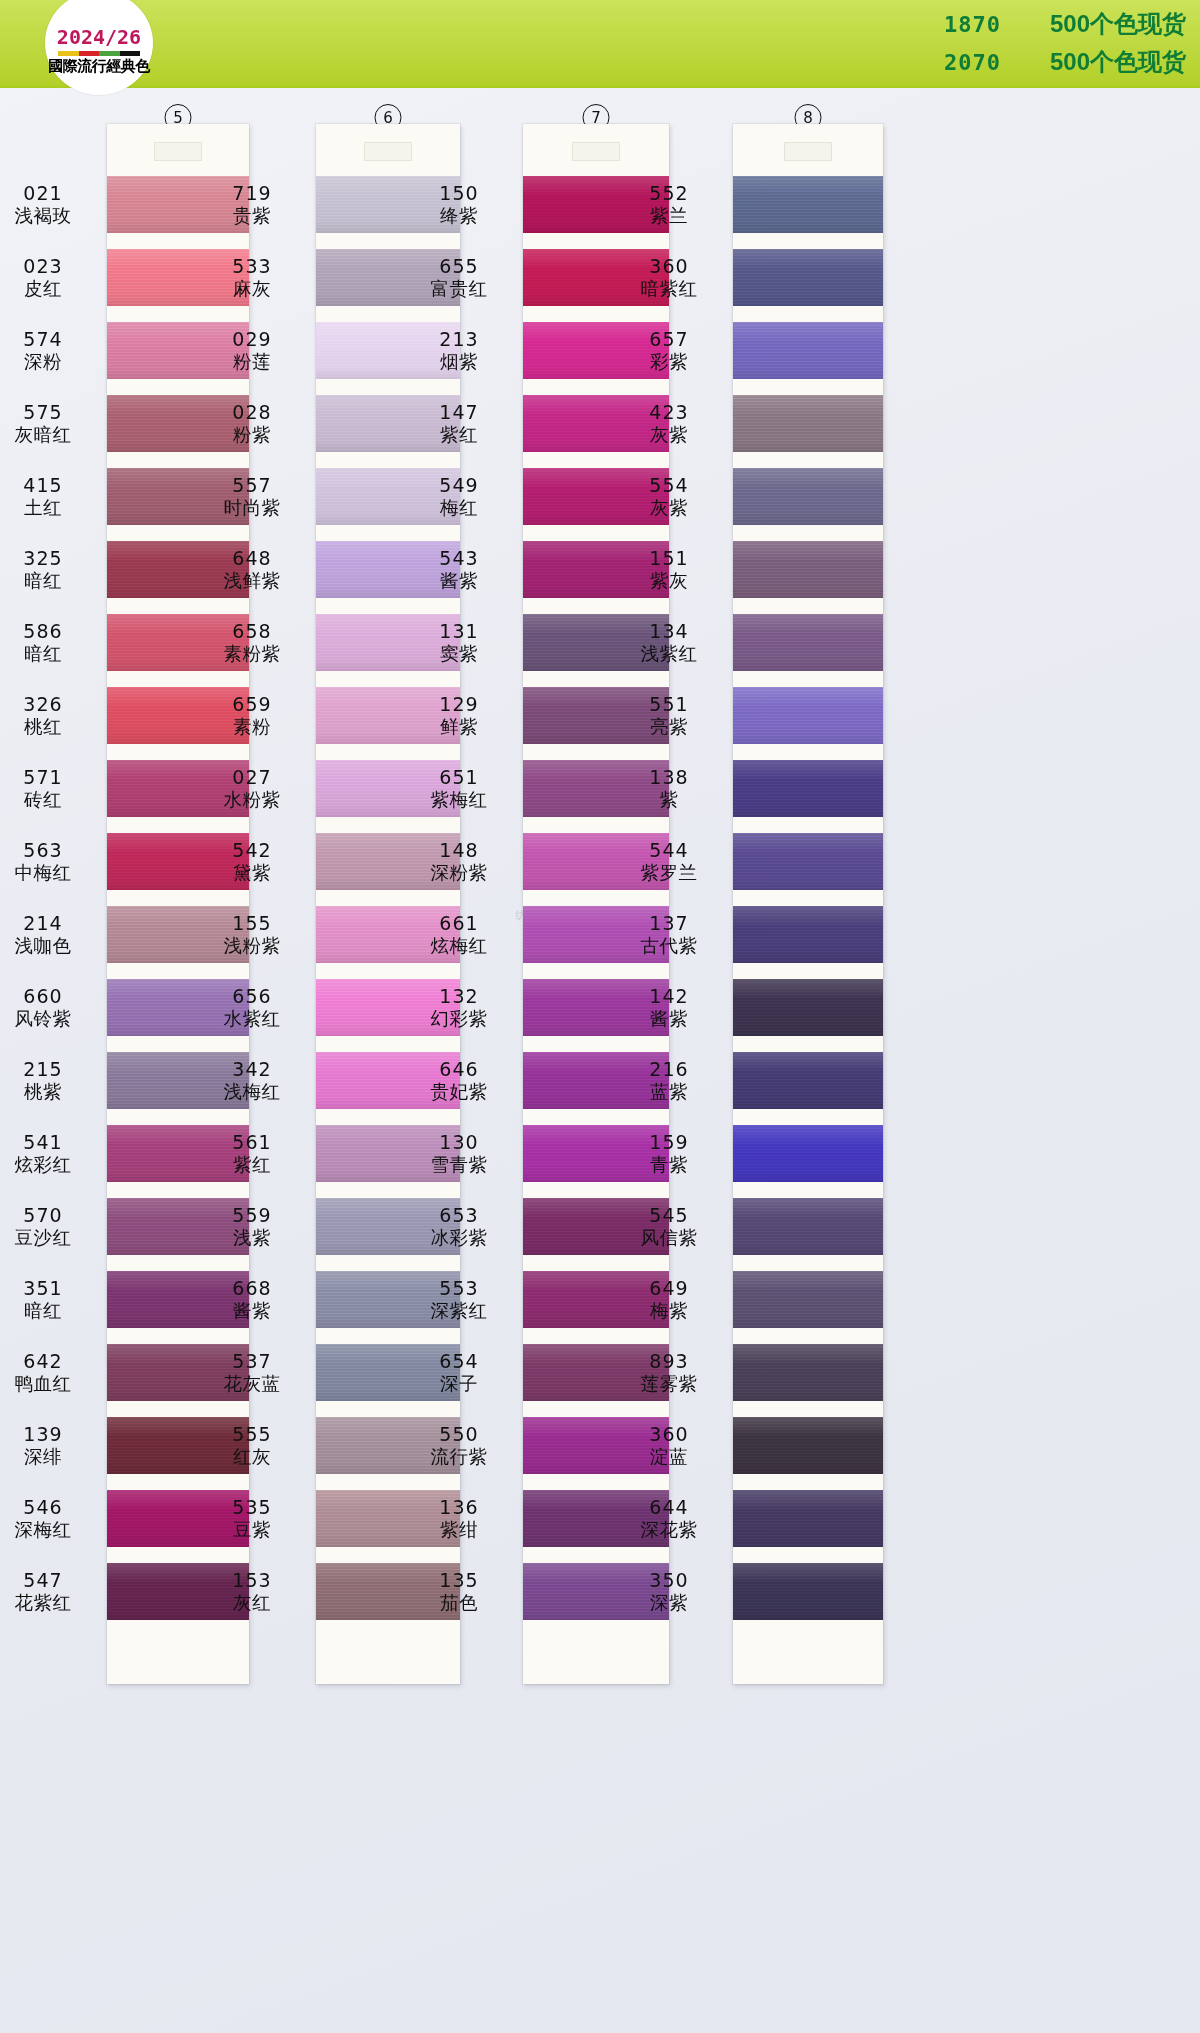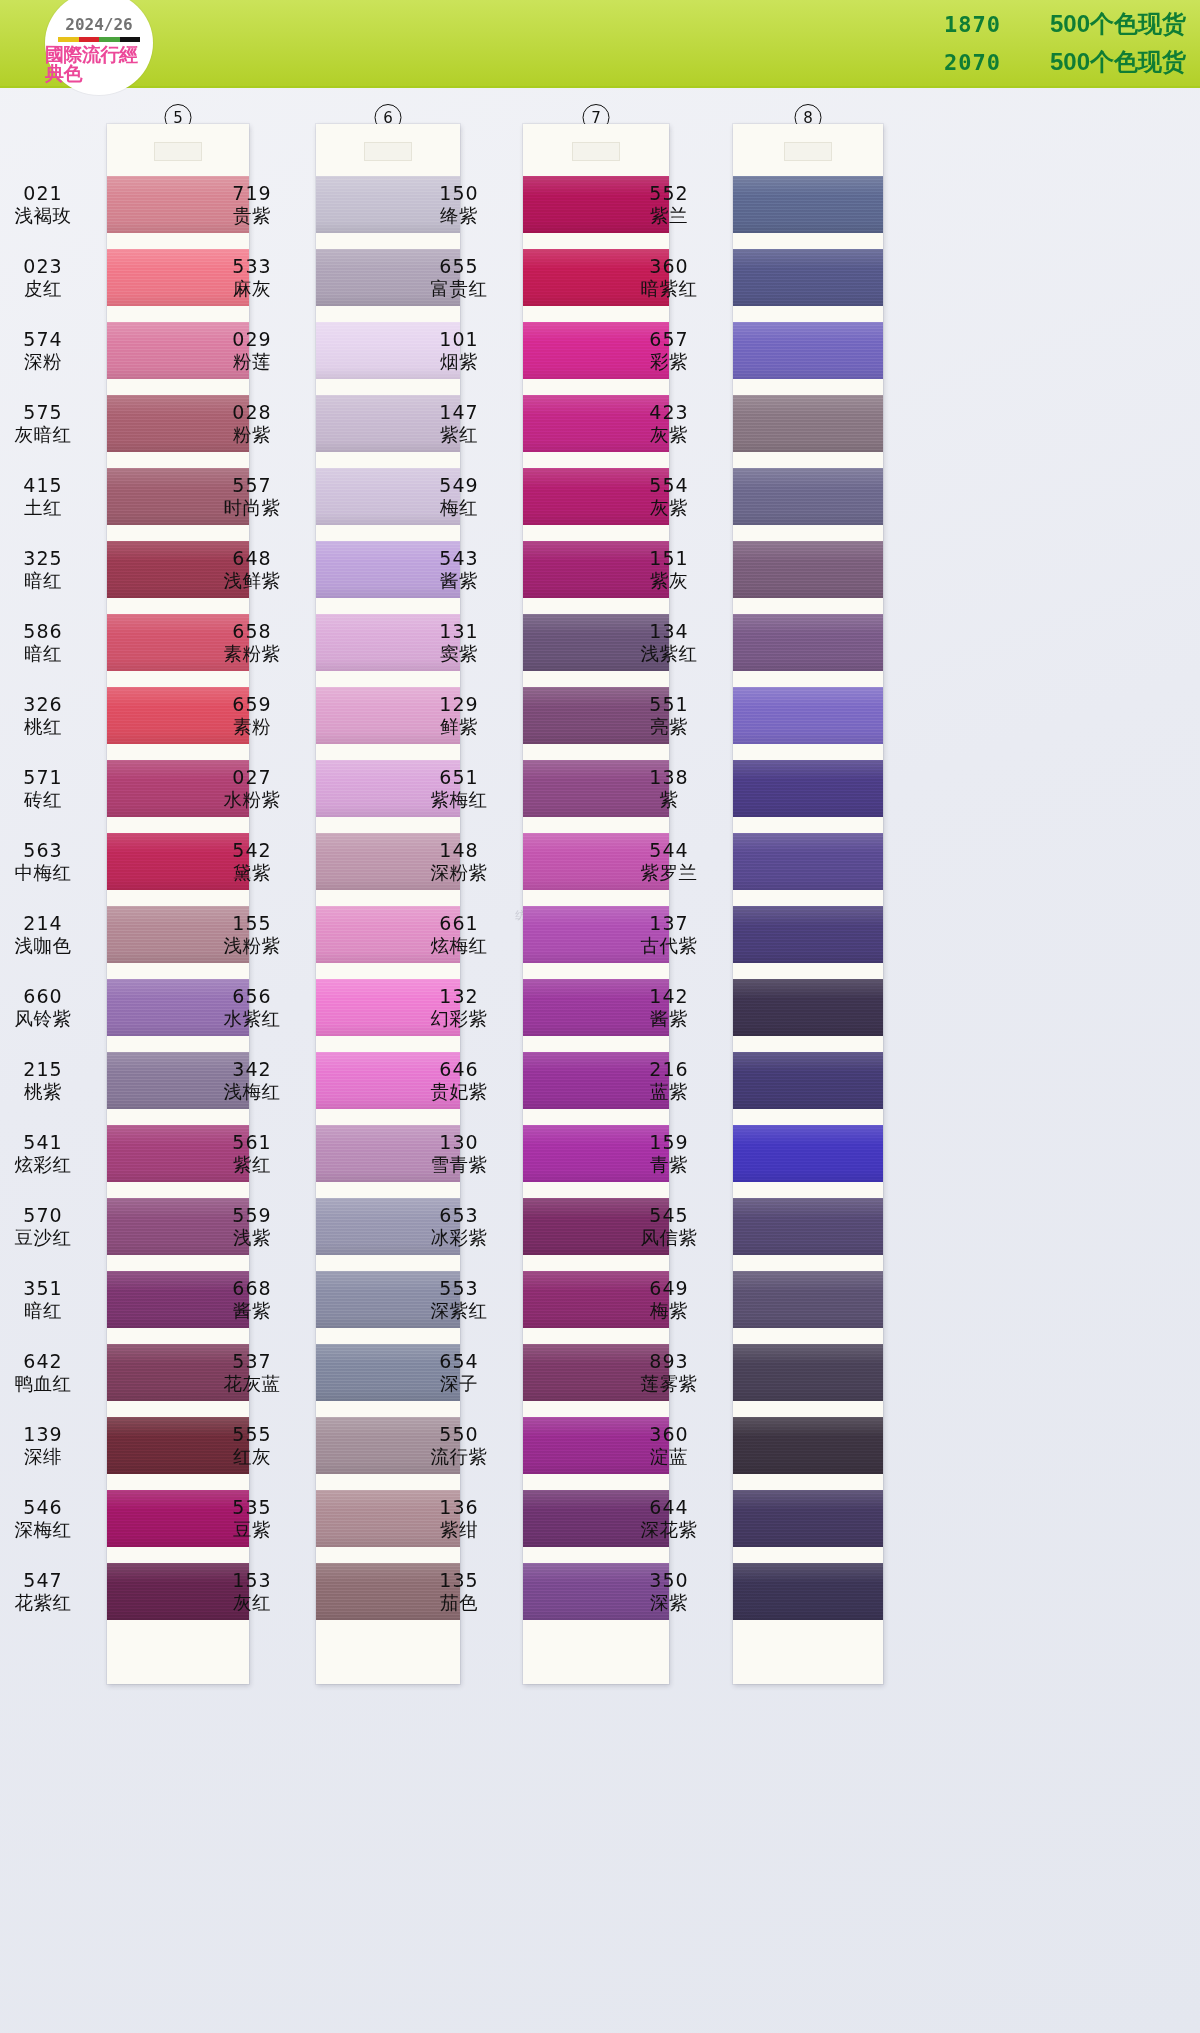--- a/index.html
+++ b/index.html
@@ -24,27 +24,27 @@
   .badge {
     position: absolute; left: 45px; top: -9px;
     width: 108px; height: 104px; border-radius: 50%;
     background: #ffffff;
     display: flex; flex-direction: column;
     align-items: center; justify-content: center;
     box-shadow: 0 0 0 1px rgba(0,0,0,.04);
   }
   .badge-year {
     font-family: "DejaVu Sans Mono", monospace;
-    font-size: 16px; font-weight: bold; letter-spacing: 0px;
-    color: #737373; line-height: 1; margin-top: 14px;
+    font-size: 20px; font-weight: bold; letter-spacing: 0px;
+    color: #be185d; line-height: 1; margin-top: 14px;
   }
   .badge-bars { display: flex; width: 82px; height: 5px; margin: 4px 0 3px 0; }
   .badge-bars i { flex: 1; height: 100%; display: block; }
   .badge-sub {
-    font-size: 19px; font-weight: bold; color: #ec4899;
+    font-size: 15px; font-weight: bold; color: #000000;
     letter-spacing: -0.5px; line-height: 1; font-family: Liberation Serif, serif;
   }
   .header-title {
     position: absolute; left: 185px; top: 50%; transform: translateY(-50%);
     font-size: 43px; font-weight: bold; color: #0d0d0d;
     letter-spacing: 1px; white-space: nowrap;
   }
   .header-specs {
     position: absolute; right: 14px; top: 50%; transform: translateY(-50%);
     display: flex; flex-direction: column; gap: 6px;
@@ -706,21 +706,21 @@
         <div class="labels left" style="padding-top: 44px;">
           <div class="label-slot">
             <div class="lbl-code">150</div>
             <div class="lbl-name">绛紫</div>
           </div>
           <div class="label-slot">
             <div class="lbl-code">655</div>
             <div class="lbl-name">富贵红</div>
           </div>
           <div class="label-slot">
-            <div class="lbl-code">101</div>
+            <div class="lbl-code">213</div>
             <div class="lbl-name">烟紫</div>
           </div>
           <div class="label-slot">
             <div class="lbl-code">147</div>
             <div class="lbl-name">紫红</div>
           </div>
           <div class="label-slot">
             <div class="lbl-code">549</div>
             <div class="lbl-name">梅红</div>
           </div>

